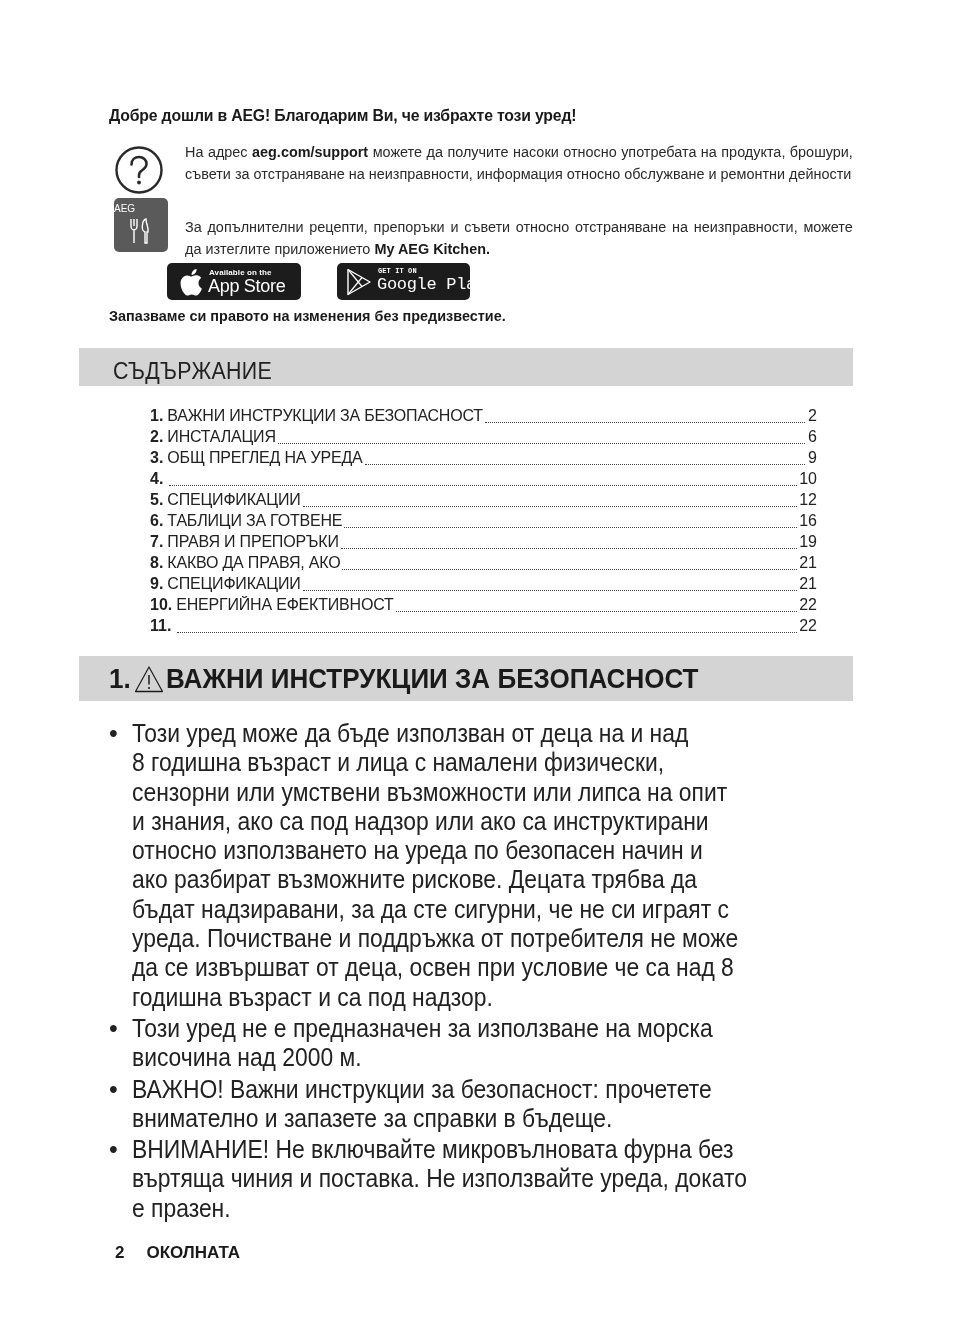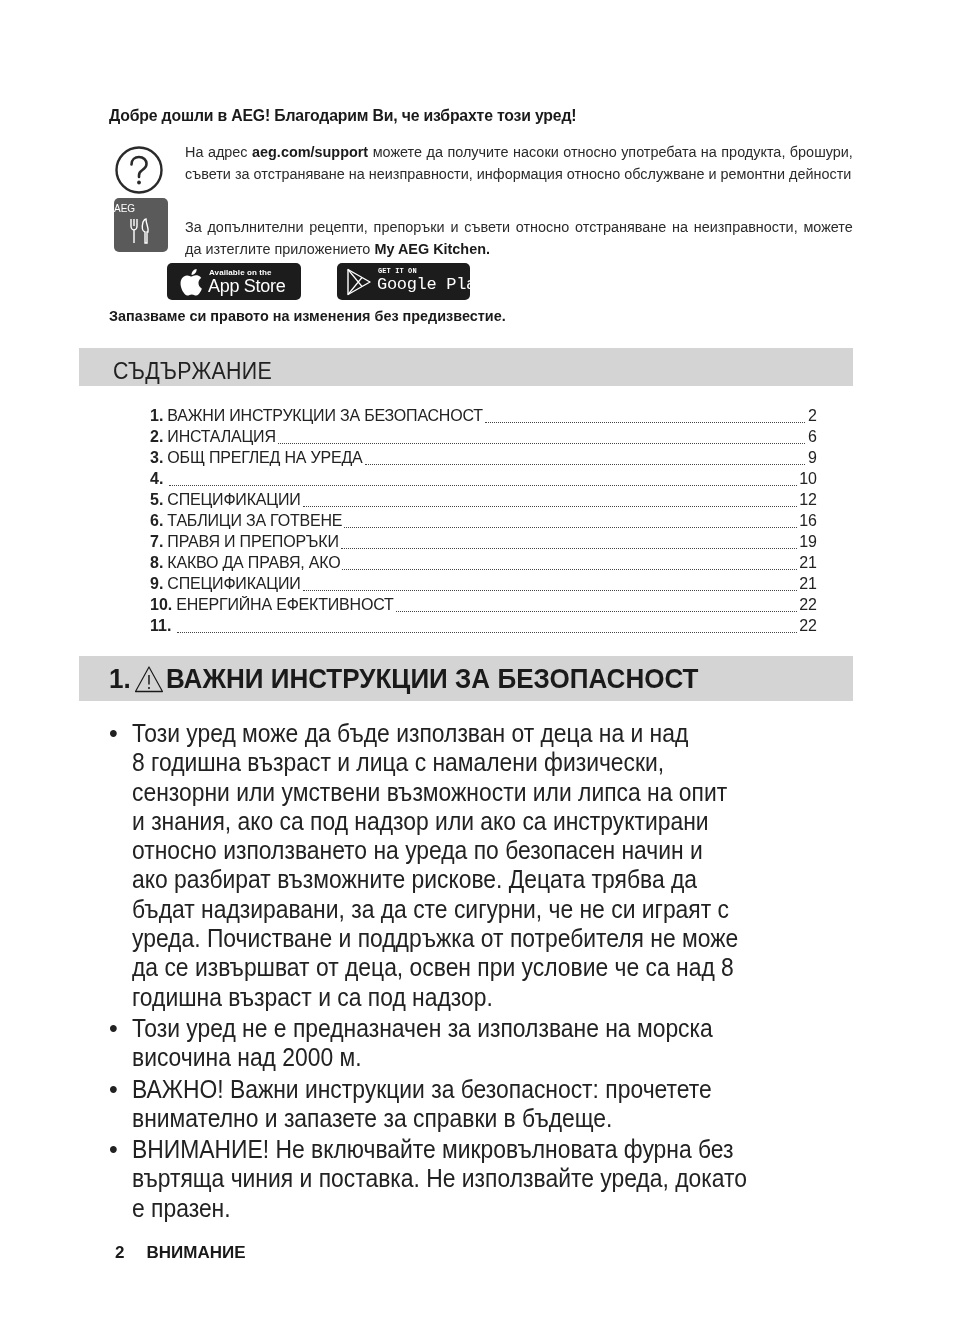--- a/index.html
+++ b/index.html
@@ -315,14 +315,14 @@
     <span class="dot">•</span>
     <span class="btxt">
       <span style="display:block">ВНИМАНИЕ! Не включвайте микровълновата фурна без</span>
       <span style="display:block">въртяща чиния и поставка. Не използвайте уреда, докато</span>
       <span style="display:block">е празен.</span>
     </span>
   </div>
 </div>
 
 <div class="abs footer">
-  <span>2</span><span class="lang">ВНИМАНИЕ</span>
+  <span>2</span><span class="lang">ОКОЛНАТА</span>
 </div>
 
 </body></html>

